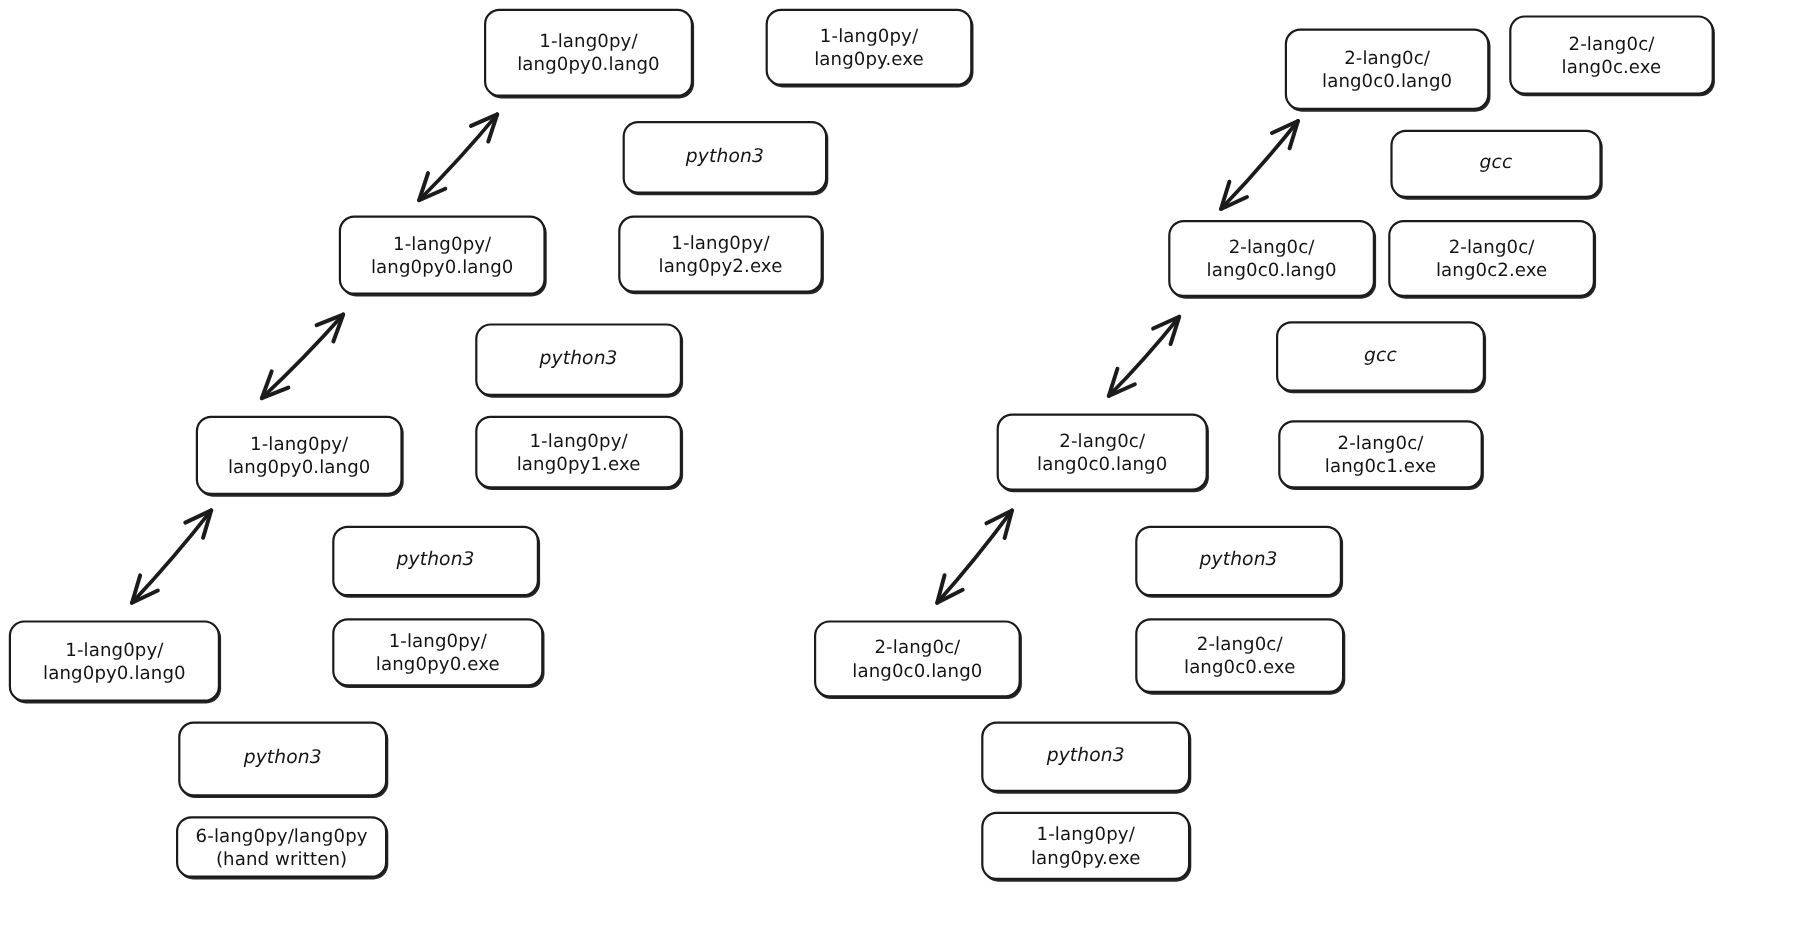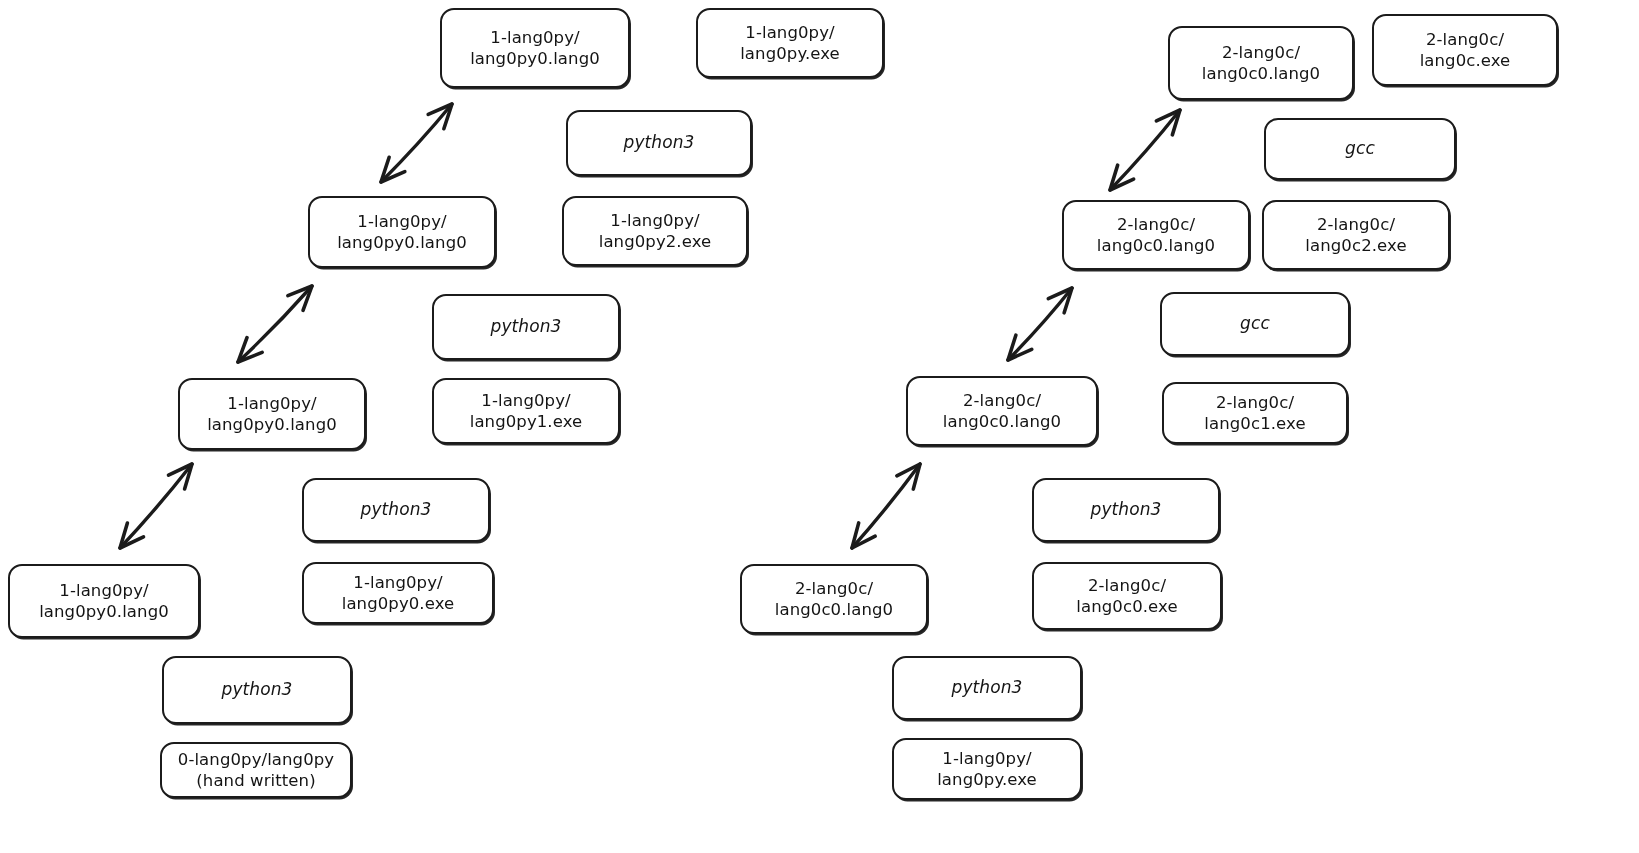--- a/index.html
+++ b/index.html
@@ -112,21 +112,21 @@
       <div class="node" style="left: 178px; top: 378px; width: 188px; height: 72px; border-color: rgb(27, 27, 27); color: rgb(20, 20, 20);">1-lang0py/
 lang0py0.lang0</div>
       <div class="node" style="left: 432px; top: 378px; width: 188px; height: 66px; border-color: rgb(27, 27, 27); color: rgb(20, 20, 20);">1-lang0py/
 lang0py1.exe</div>
       <div class="node one-line" style="left: 302px; top: 478px; width: 188px; height: 64px; border-color: rgb(27, 27, 27); color: rgb(20, 20, 20);">python3</div>
       <div class="node" style="left: 8px; top: 564px; width: 192px; height: 74px; border-color: rgb(27, 27, 27); color: rgb(20, 20, 20);">1-lang0py/
 lang0py0.lang0</div>
       <div class="node" style="left: 302px; top: 562px; width: 192px; height: 62px; border-color: rgb(27, 27, 27); color: rgb(20, 20, 20);">1-lang0py/
 lang0py0.exe</div>
       <div class="node one-line" style="left: 162px; top: 656px; width: 190px; height: 68px; border-color: rgb(27, 27, 27); color: rgb(20, 20, 20);">python3</div>
-      <div class="node" style="left: 160px; top: 742px; width: 192px; height: 56px; border-color: rgb(27, 27, 27); color: rgb(20, 20, 20);">0-lang0py/lang0py
+      <div class="node" style="left: 160px; top: 742px; width: 192px; height: 56px; border-color: rgb(27, 27, 27); color: rgb(20, 20, 20);">6-lang0py/lang0py
 (hand written)</div>
       <div class="node" style="left: 1168px; top: 26px; width: 186px; height: 74px; border-color: rgb(27, 27, 27); color: rgb(20, 20, 20);">2-lang0c/
 lang0c0.lang0</div>
       <div class="node" style="left: 1372px; top: 14px; width: 186px; height: 72px; border-color: rgb(27, 27, 27); color: rgb(20, 20, 20);">2-lang0c/
 lang0c.exe</div>
       <div class="node one-line" style="left: 1264px; top: 118px; width: 192px; height: 62px; border-color: rgb(27, 27, 27); color: rgb(20, 20, 20);">gcc</div>
       <div class="node" style="left: 1062px; top: 200px; width: 188px; height: 70px; border-color: rgb(27, 27, 27); color: rgb(20, 20, 20);">2-lang0c/
 lang0c0.lang0</div>
       <div class="node" style="left: 1262px; top: 200px; width: 188px; height: 70px; border-color: rgb(27, 27, 27); color: rgb(20, 20, 20);">2-lang0c/
 lang0c2.exe</div>

